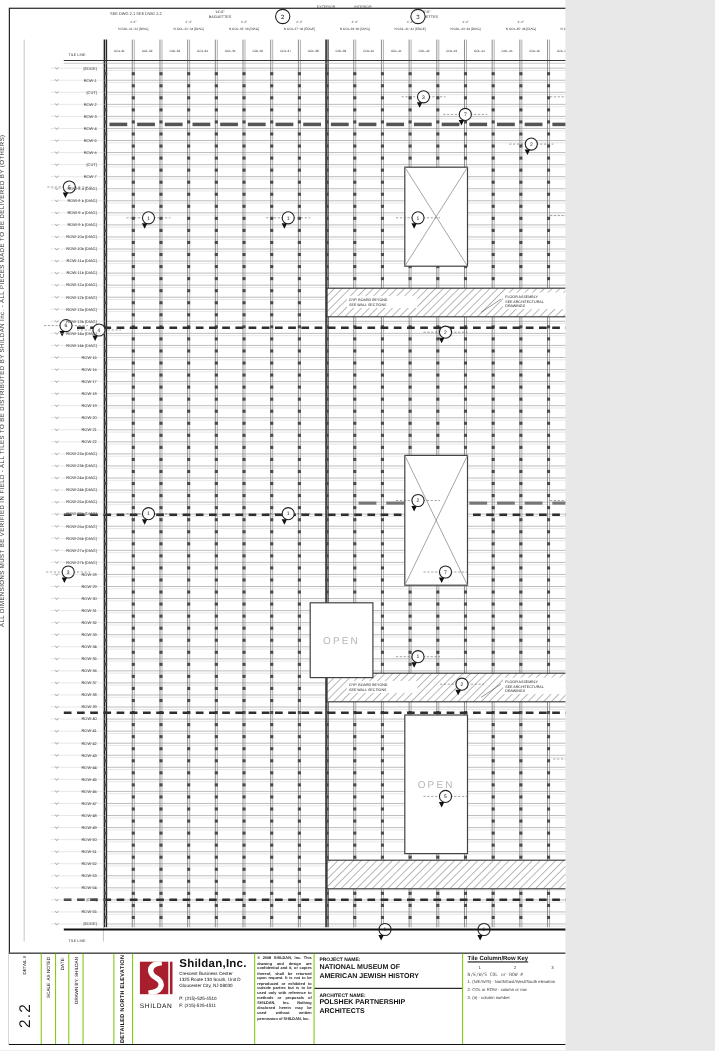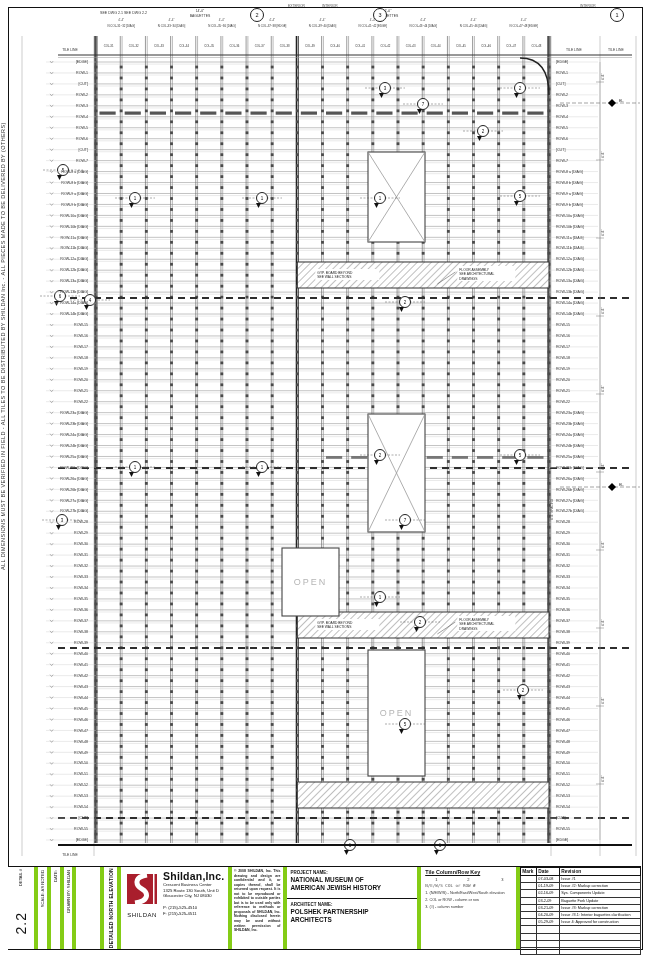--- a/index.html
+++ b/index.html
@@ -1,25 +1,25 @@
 <!DOCTYPE html>
 <html><head>
 <meta charset="utf-8">
 <style>
   html,body{margin:0;padding:0;background:#e8e8e8;}
-  .page{position:relative;width:650px;height:955px;background:#ffffff;overflow:hidden;
+  .page{position:relative;width:514px;height:955px;background:#ffffff;overflow:hidden;
         font-family:"Liberation Sans",sans-serif;color:#111;}
   .frame{position:absolute;left:8px;top:7px;width:633px;height:941px;border:1.6px solid #111;}
   .vtext{writing-mode:vertical-rl;transform:rotate(180deg);}
   .disclaimer{position:absolute;left:0px;top:10px;height:560px;font-size:5.5px;color:#333;
               letter-spacing:.4px;white-space:nowrap;}
   
   .tblock{position:absolute;left:8px;top:866px;width:633px;height:82px;border-top:1.6px solid #111;
           display:flex;background:#fff;}
-  .tb{border-right:4px solid #84cc16;position:relative;box-sizing:border-box;height:100%;}
+  .tb{border-right:1px solid #84cc16;position:relative;box-sizing:border-box;height:100%;}
   .tb:last-child{border-right:none;}
   .sheetnum-box{width:30px;display:flex;flex-direction:column;align-items:center;}
   .sheetnum-label{font-size:4px;margin-top:2px;}
   .sheetnum{font-size:14px;letter-spacing:1px;margin-top:26px;}
   .nar{width:13px;display:flex;align-items:flex-start;justify-content:center;}
   .nar .vtext{font-size:4.2px;margin-top:3px;white-space:nowrap;}
   .sp{width:28px;}
   .dtitle{width:17px;display:flex;align-items:center;justify-content:center;}
   .dtitle .vtext{font-size:5px;font-weight:bold;letter-spacing:.3px;white-space:nowrap;}
   .logo-box{width:112px;display:flex;padding:3px 2px 2px 3px;}

